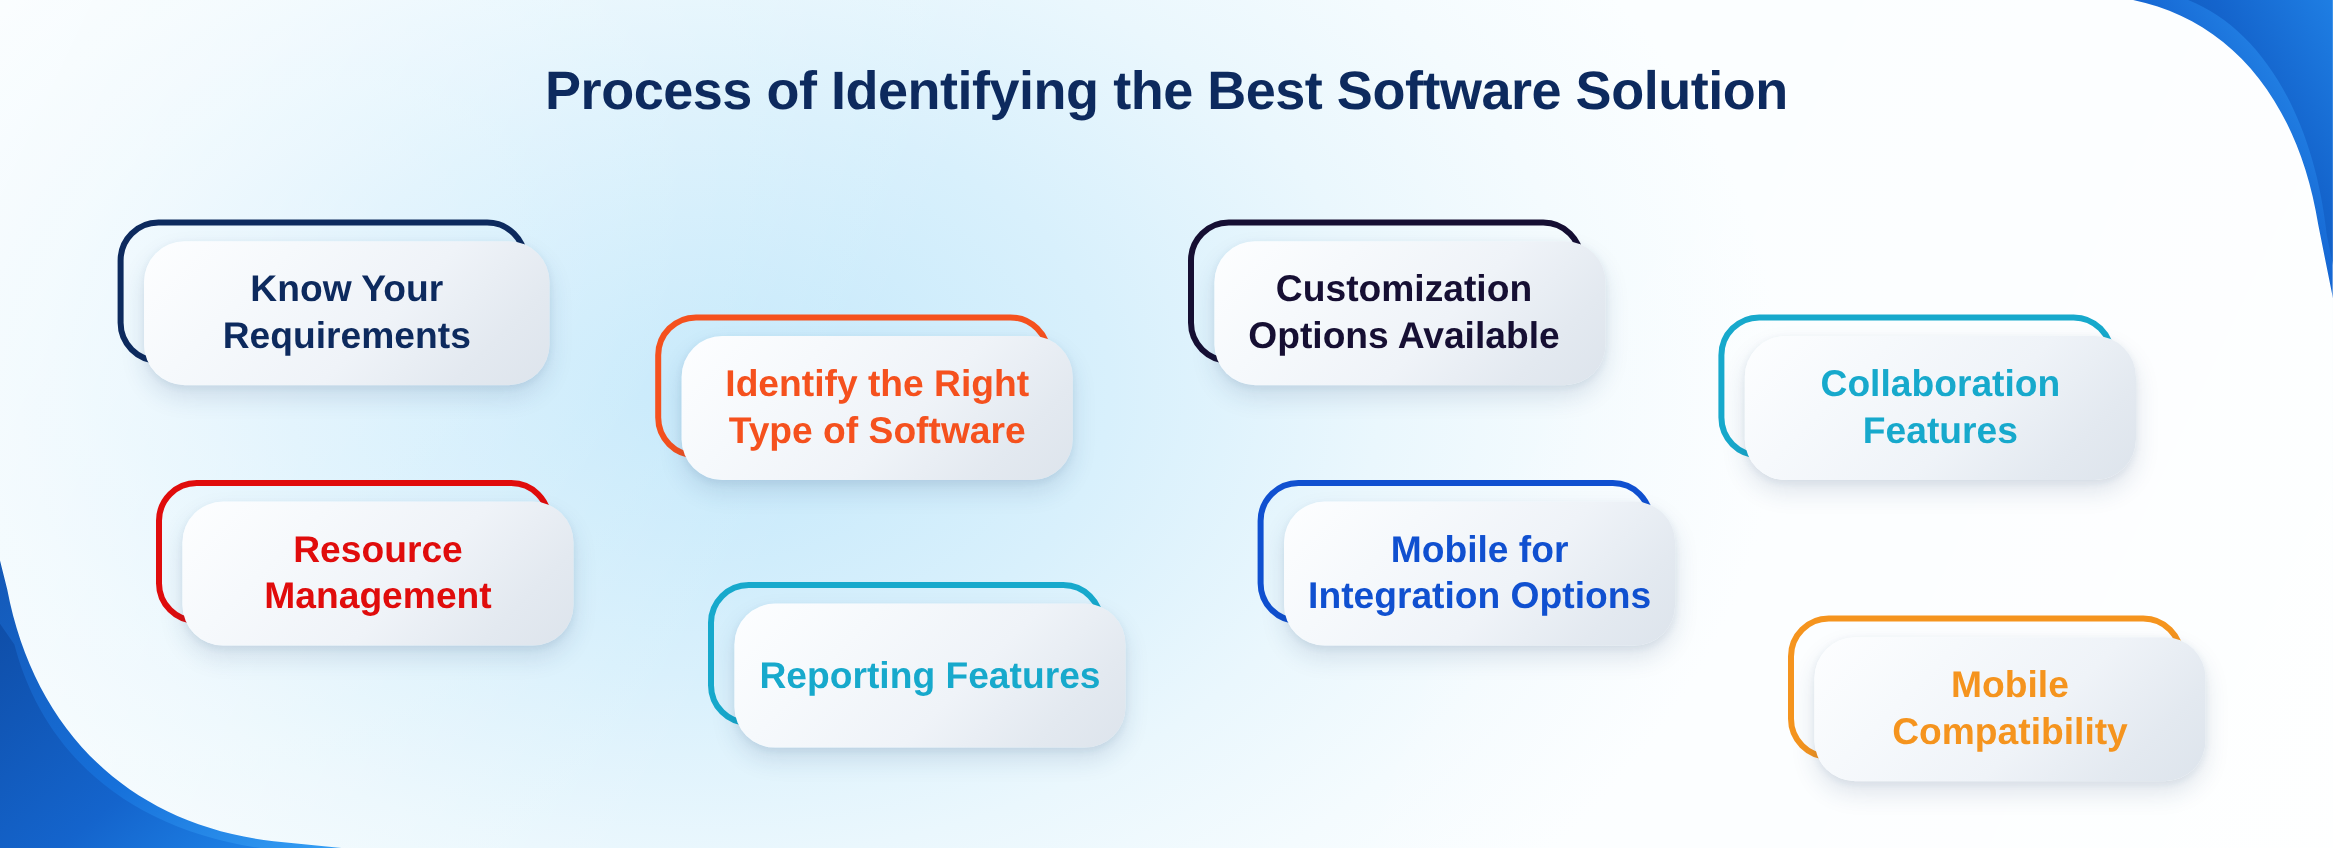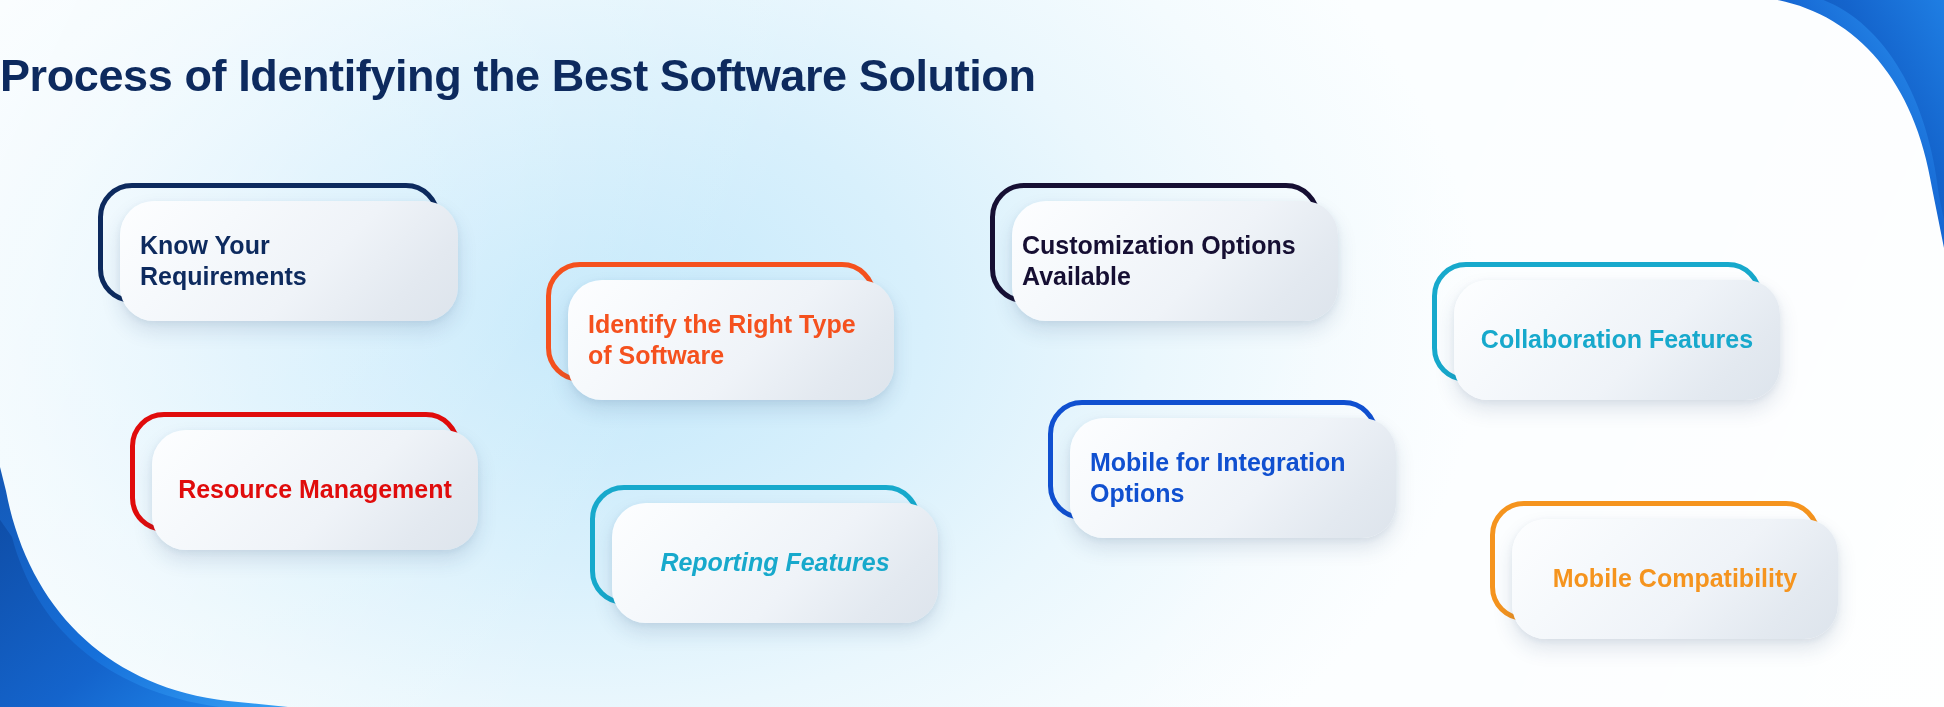--- a/index.html
+++ b/index.html
@@ -35,20 +35,21 @@
   }
   .swoosh-tr { top: -2px; right: -2px; }
   .swoosh-bl { bottom: -2px; left: -2px; }
 
   
   .title {
     position: absolute;
     top: 50px;
     left: 0;
     width: 1944px;
+    text-align: center;
     font-size: 45px;
     font-weight: 700;
     letter-spacing: -0.4px;
     color: #0d2a5e;
   }
 
   
   .card {
     position: absolute;
     border-radius: 34px;
@@ -69,23 +70,24 @@
     bottom: -18px;
     border-radius: 34px;
     background: linear-gradient(135deg, #fdfeff 0%, #f6f9fc 28%, #eff3f8 58%, #e3e9f0 82%, #dde4ec 100%);
     box-shadow: 0 10px 20px rgba(34,64,110,0.13), 0 2px 6px rgba(34,64,110,0.07);
     display: flex;
     align-items: center;
     justify-content: center;
     box-sizing: border-box;
   }
   .card-label {
-    font-size: 25px;
+    font-size: 31px;
     font-weight: 700;
     line-height: 1.25;
+    text-align: center;
     padding: 0 20px;
     color: #0d2a5e;
   }
 </style>
 </head>
 <body>
 
 <div id="infographic">
 
   <div class="bg-base"></div>
@@ -127,33 +129,33 @@
 
   <div class="title">Process of Identifying the Best Software Solution</div>
 
   <div id="card-layer">
       <div class="card" style="left: 98px; top: 183px; width: 342px; height: 120px;">
         <div class="card-border" style="border-color: rgb(13, 42, 94);"></div>
         <div class="card-face">
           <div class="card-label" style="color: rgb(13, 42, 94);">Know Your Requirements</div>
         </div>
       </div>
-      <div class="card" style="left: 130px; top: 412px; width: 330px; height: 120px;">
+      <div class="card" style="left: 130px; top: 400px; width: 330px; height: 120px;">
         <div class="card-border" style="border-color: rgb(224, 12, 12);"></div>
         <div class="card-face">
           <div class="card-label" style="color: rgb(224, 12, 12);">Resource Management</div>
         </div>
       </div>
       <div class="card" style="left: 546px; top: 262px; width: 330px; height: 120px;">
         <div class="card-border" style="border-color: rgb(245, 81, 30);"></div>
         <div class="card-face">
           <div class="card-label" style="color: rgb(245, 81, 30);">Identify the Right Type of Software</div>
         </div>
       </div>
-      <div class="card" style="left: 590px; top: 485px; width: 330px; height: 120px; font-style: italic;">
+      <div class="card" style="left: 590px; top: 485px; width: 330px; height: 120px;">
         <div class="card-border" style="border-color: rgb(23, 169, 204);"></div>
         <div class="card-face">
           <div class="card-label" style="color: rgb(23, 169, 204);">Reporting Features</div>
         </div>
       </div>
       <div class="card" style="left: 990px; top: 183px; width: 330px; height: 120px;">
         <div class="card-border" style="border-color: rgb(22, 15, 51);"></div>
         <div class="card-face">
           <div class="card-label" style="color: rgb(22, 15, 51); padding-left: 10px;">Customization Options Available</div>
         </div>
@@ -163,21 +165,21 @@
         <div class="card-face">
           <div class="card-label" style="color: rgb(16, 80, 208);">Mobile for Integration Options</div>
         </div>
       </div>
       <div class="card" style="left: 1432px; top: 262px; width: 330px; height: 120px; text-decoration: underline;">
         <div class="card-border" style="border-color: rgb(23, 169, 204);"></div>
         <div class="card-face">
           <div class="card-label" style="color: rgb(23, 169, 204);">Collaboration Features</div>
         </div>
       </div>
-      <div class="card" style="left: 1490px; top: 501px; width: 330px; height: 120px;">
+      <div class="card" style="left: 1490px; top: 513px; width: 330px; height: 120px;">
         <div class="card-border" style="border-color: rgb(245, 148, 30);"></div>
         <div class="card-face">
           <div class="card-label" style="color: rgb(245, 148, 30);">Mobile Compatibility</div>
         </div>
       </div>
     </div>
 
 </div>
 
 </body></html>

